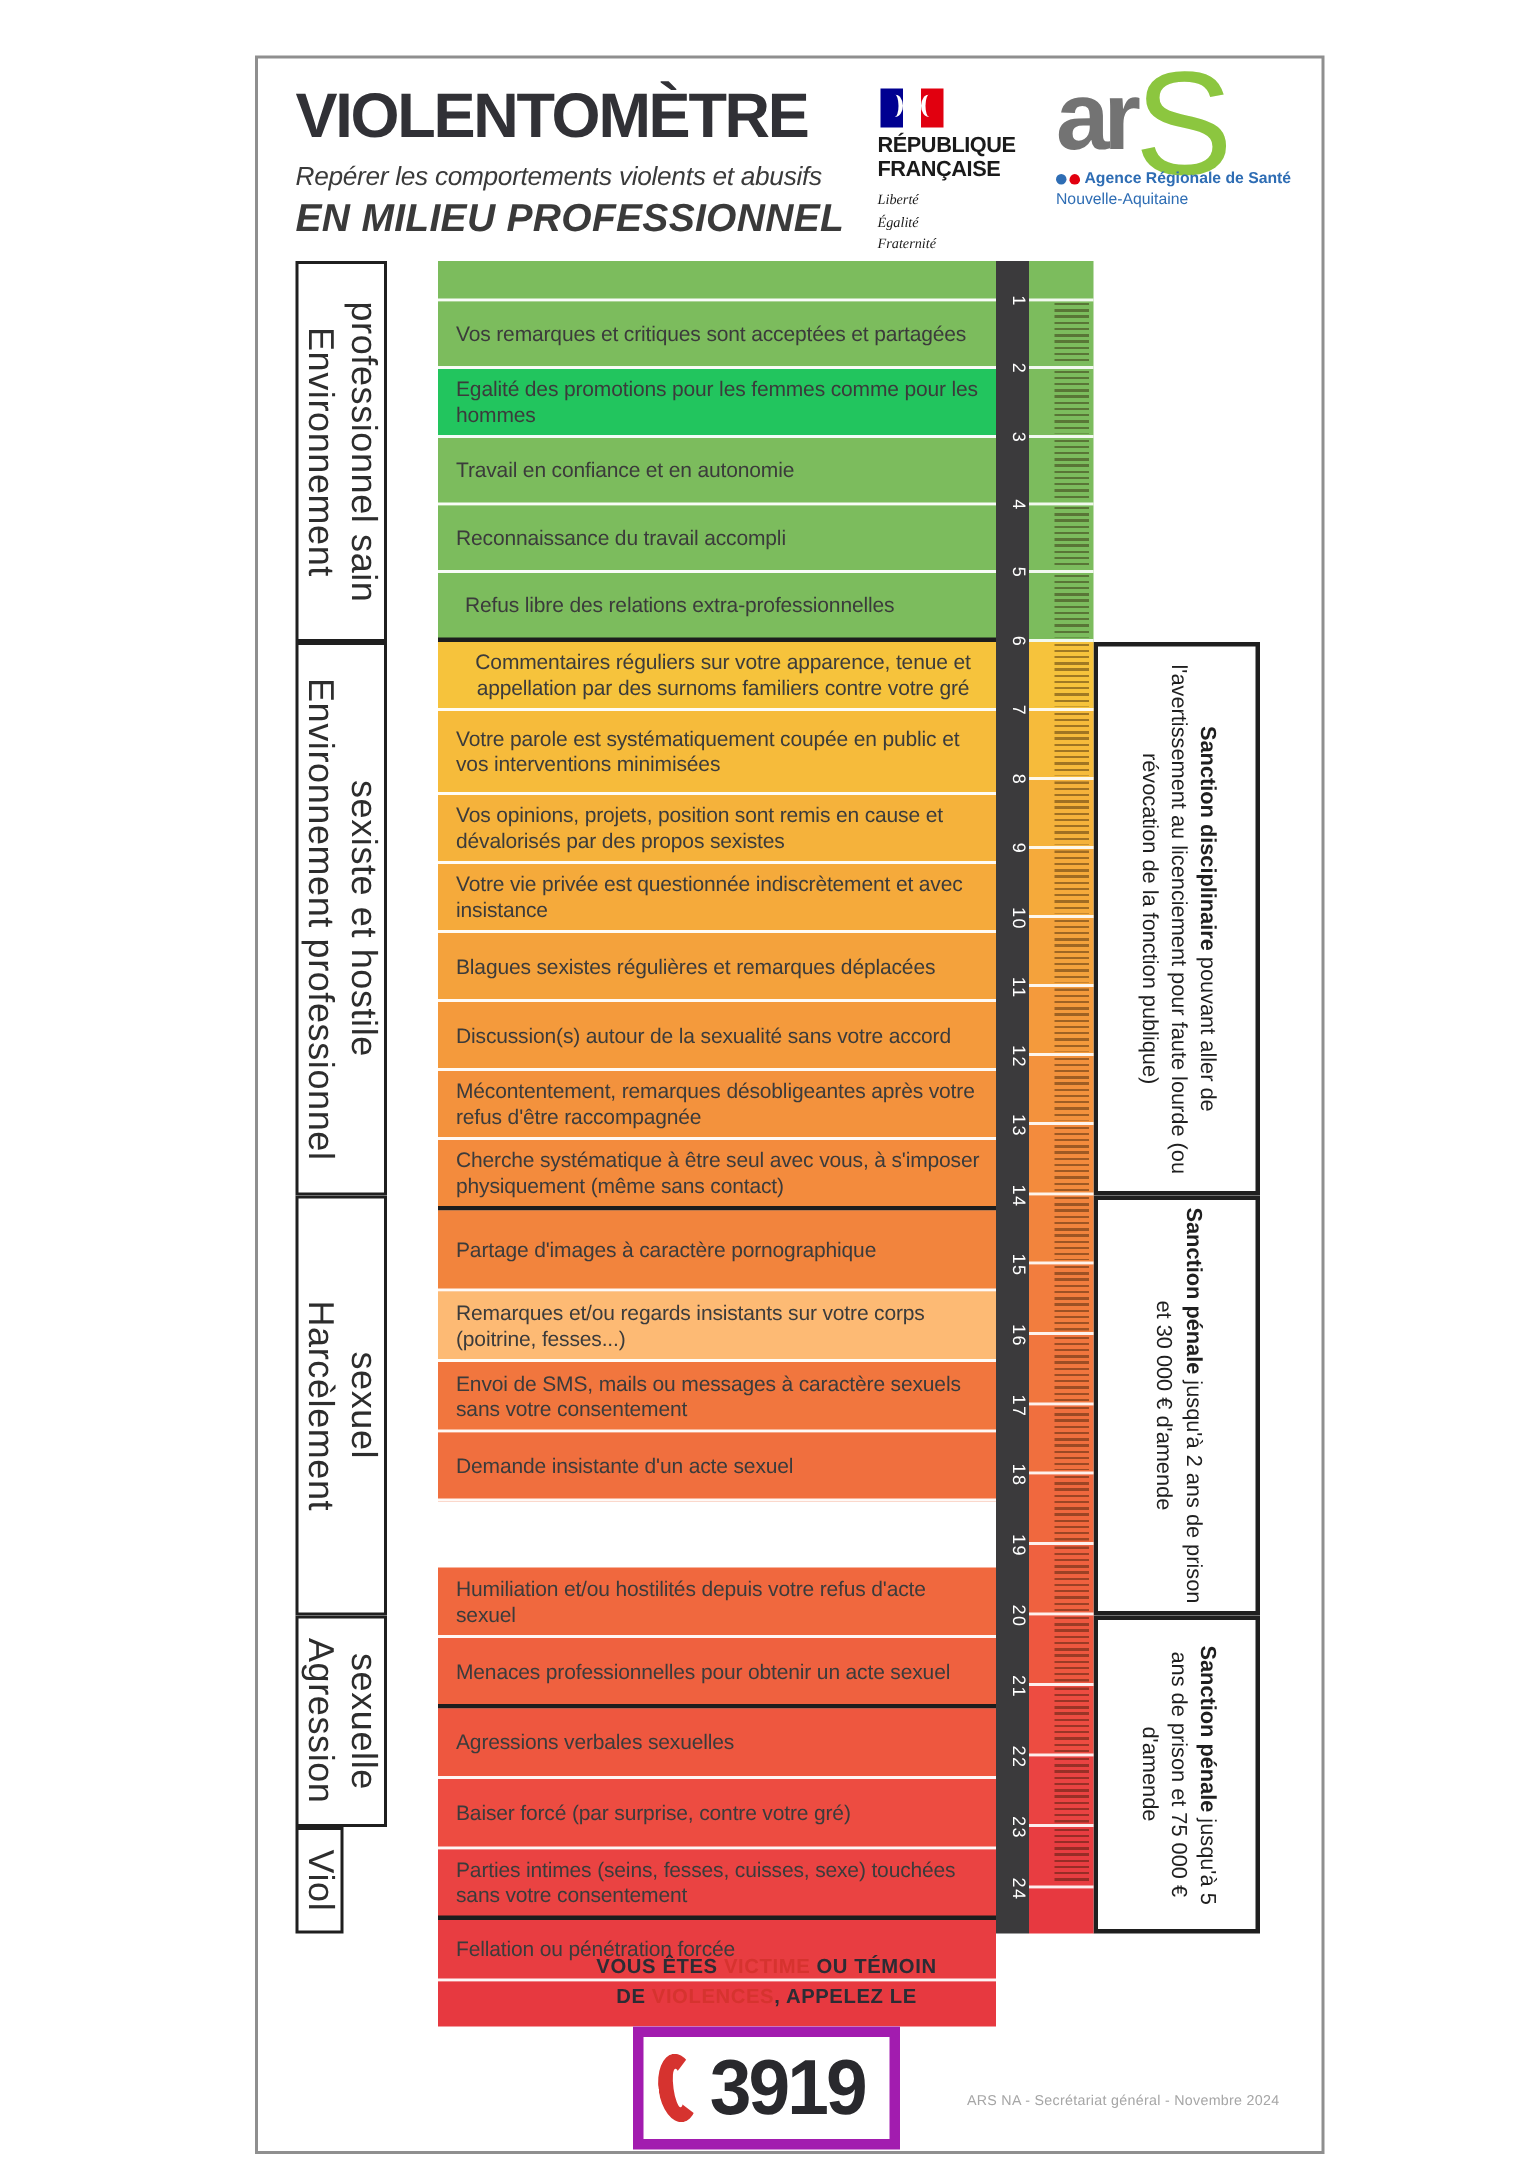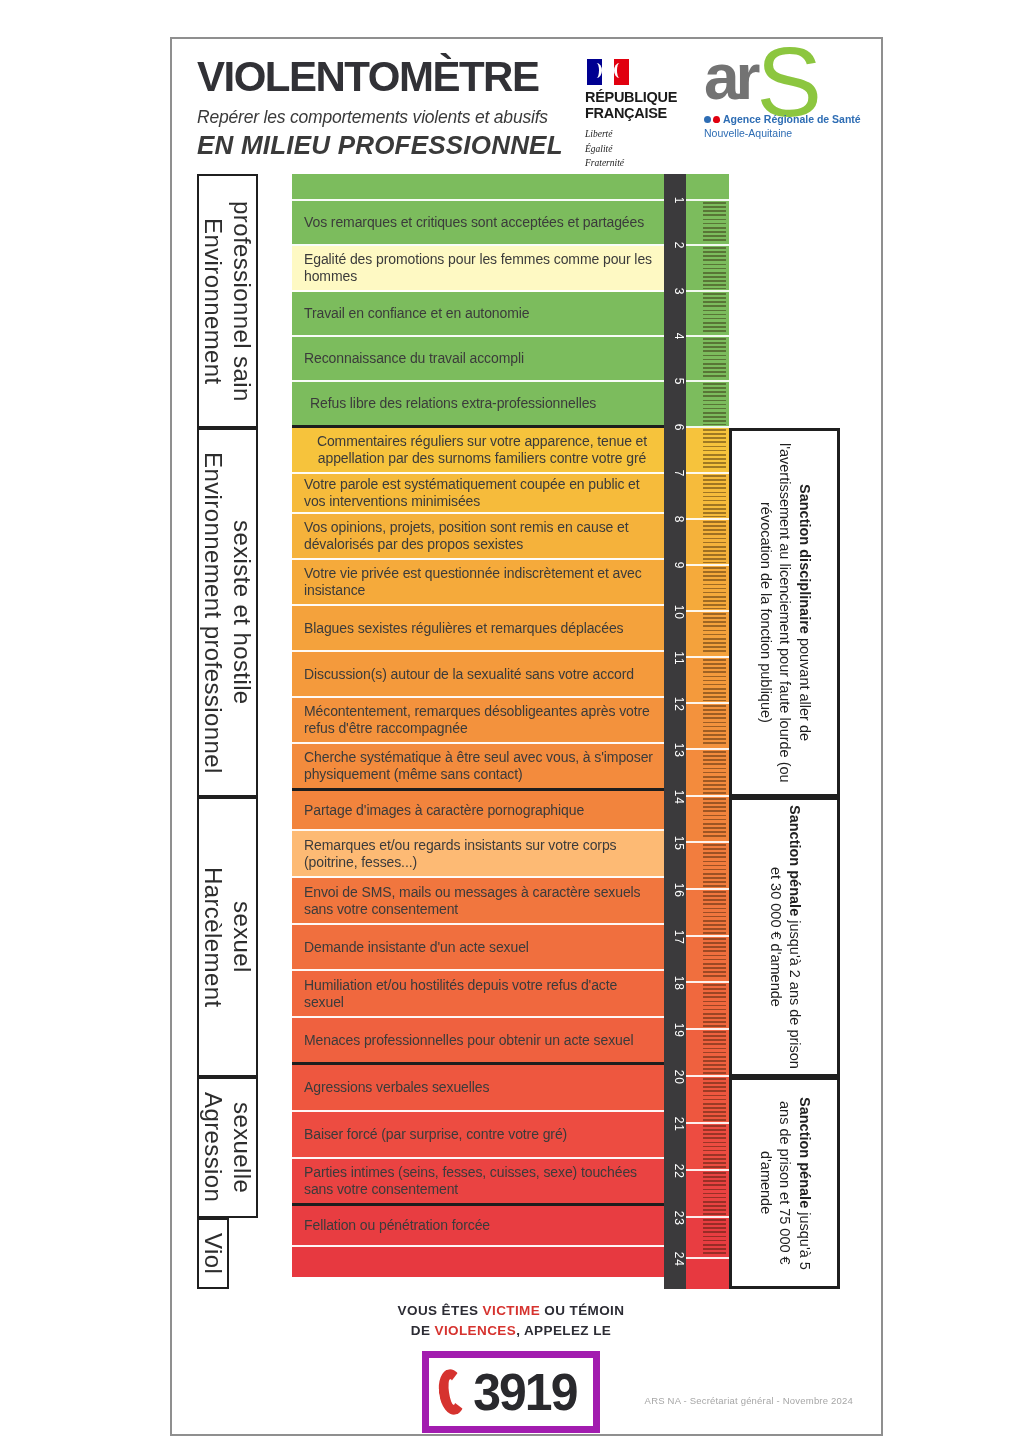--- a/index.html
+++ b/index.html
@@ -133,37 +133,37 @@
 sexiste et hostile</div>
           <div class="label-box" style="height: 280px;">Harcèlement
 sexuel</div>
           <div class="label-box" style="height: 141px;">Agression
 sexuelle</div>
           <div class="label-box" style="height: 71px;">Viol</div>
         </div>
       <div class="rows-col" id="rowsCol">
           <div class="seg sep-white" style="height: 27px; background: rgb(124, 188, 93);"></div>
           <div class="seg sep-white" style="height: 45px; background: rgb(124, 188, 93);">Vos remarques et critiques sont acceptées et partagées</div>
-          <div class="seg sep-white" style="height: 46px; background: #fef9c3;">Egalité des promotions pour les femmes comme pour les hommes</div>
+          <div class="seg sep-white" style="height: 46px; background: #22c55e;">Egalité des promotions pour les femmes comme pour les hommes</div>
           <div class="seg sep-white" style="height: 45px; background: rgb(124, 188, 93);">Travail en confiance et en autonomie</div>
           <div class="seg sep-white" style="height: 45px; background: rgb(124, 188, 93);">Reconnaissance du travail accompli</div>
           <div class="seg sep-dark" style="height: 46px; background: rgb(124, 188, 93); padding-left: 18px;">Refus libre des relations extra-professionnelles</div>
           <div class="seg sep-white" style="height: 46px; background: rgb(246, 195, 60); text-align: center;">Commentaires réguliers sur votre apparence, tenue et appellation par des surnoms familiers contre votre gré</div>
-          <div class="seg sep-white" style="height: 40px; background: rgb(246, 187, 59);">Votre parole est systématiquement coupée en public et vos interventions minimisées</div>
+          <div class="seg sep-white" style="height: 56px; background: rgb(246, 187, 59);">Votre parole est systématiquement coupée en public et vos interventions minimisées</div>
           <div class="seg sep-white" style="height: 46px; background: rgb(245, 178, 59);">Vos opinions, projets, position sont remis en cause et dévalorisés par des propos sexistes</div>
           <div class="seg sep-white" style="height: 46px; background: rgb(245, 170, 59);">Votre vie privée est questionnée indiscrètement et avec insistance</div>
           <div class="seg sep-white" style="height: 46px; background: rgb(244, 162, 60);">Blagues sexistes régulières et remarques déplacées</div>
           <div class="seg sep-white" style="height: 46px; background: rgb(244, 154, 60);">Discussion(s) autour de la sexualité sans votre accord</div>
           <div class="seg sep-white" style="height: 46px; background: rgb(243, 146, 61);">Mécontentement, remarques désobligeantes après votre refus d'être raccompagnée</div>
           <div class="seg sep-dark" style="height: 47px; background: rgb(243, 139, 61);">Cherche systématique à être seul avec vous, à s'imposer physiquement (même sans contact)</div>
-          <div class="seg sep-white" style="height: 40px; background: rgb(242, 132, 61);">Partage d'images à caractère pornographique</div>
+          <div class="seg sep-white" style="height: 54px; background: rgb(242, 132, 61);">Partage d'images à caractère pornographique</div>
           <div class="seg sep-white" style="height: 47px; background: #fdba74;">Remarques et/ou regards insistants sur votre corps (poitrine, fesses...)</div>
           <div class="seg sep-white" style="height: 47px; background: rgb(241, 118, 62);">Envoi de SMS, mails ou messages à caractère sexuels sans votre consentement</div>
           <div class="seg sep-white" style="height: 46px; background: rgb(240, 111, 62);">Demande insistante d'un acte sexuel</div>
-          <div class="seg sep-white" style="height: 47px; background: rgb(240, 104, 62);">Humiliation et/ou hostilités depuis votre refus d'acte sexuel</div>
+          <div class="seg sep-white" style="height: 47px; background: rgb(240, 104, 62); margin-top: 44px;">Humiliation et/ou hostilités depuis votre refus d'acte sexuel</div>
           <div class="seg sep-dark" style="height: 47px; background: rgb(239, 97, 63);">Menaces professionnelles pour obtenir un acte sexuel</div>
           <div class="seg sep-white" style="height: 47px; background: rgb(238, 87, 63);">Agressions verbales sexuelles</div>
           <div class="seg sep-white" style="height: 47px; background: rgb(237, 76, 65);">Baiser forcé (par surprise, contre votre gré)</div>
           <div class="seg sep-dark" style="height: 47px; background: rgb(234, 67, 66);">Parties intimes (seins, fesses, cuisses, sexe) touchées sans votre consentement</div>
           <div class="seg sep-white" style="height: 41px; background: rgb(232, 61, 65);">Fellation ou pénétration forcée</div>
           <div class="seg" style="height: 30px; background: rgb(231, 57, 64);"></div>
         </div>
       <div class="ruler-col" id="rulerCol">
           <div class="rseg" style="height: 27px;">
             <div class="rnum">1</div>

